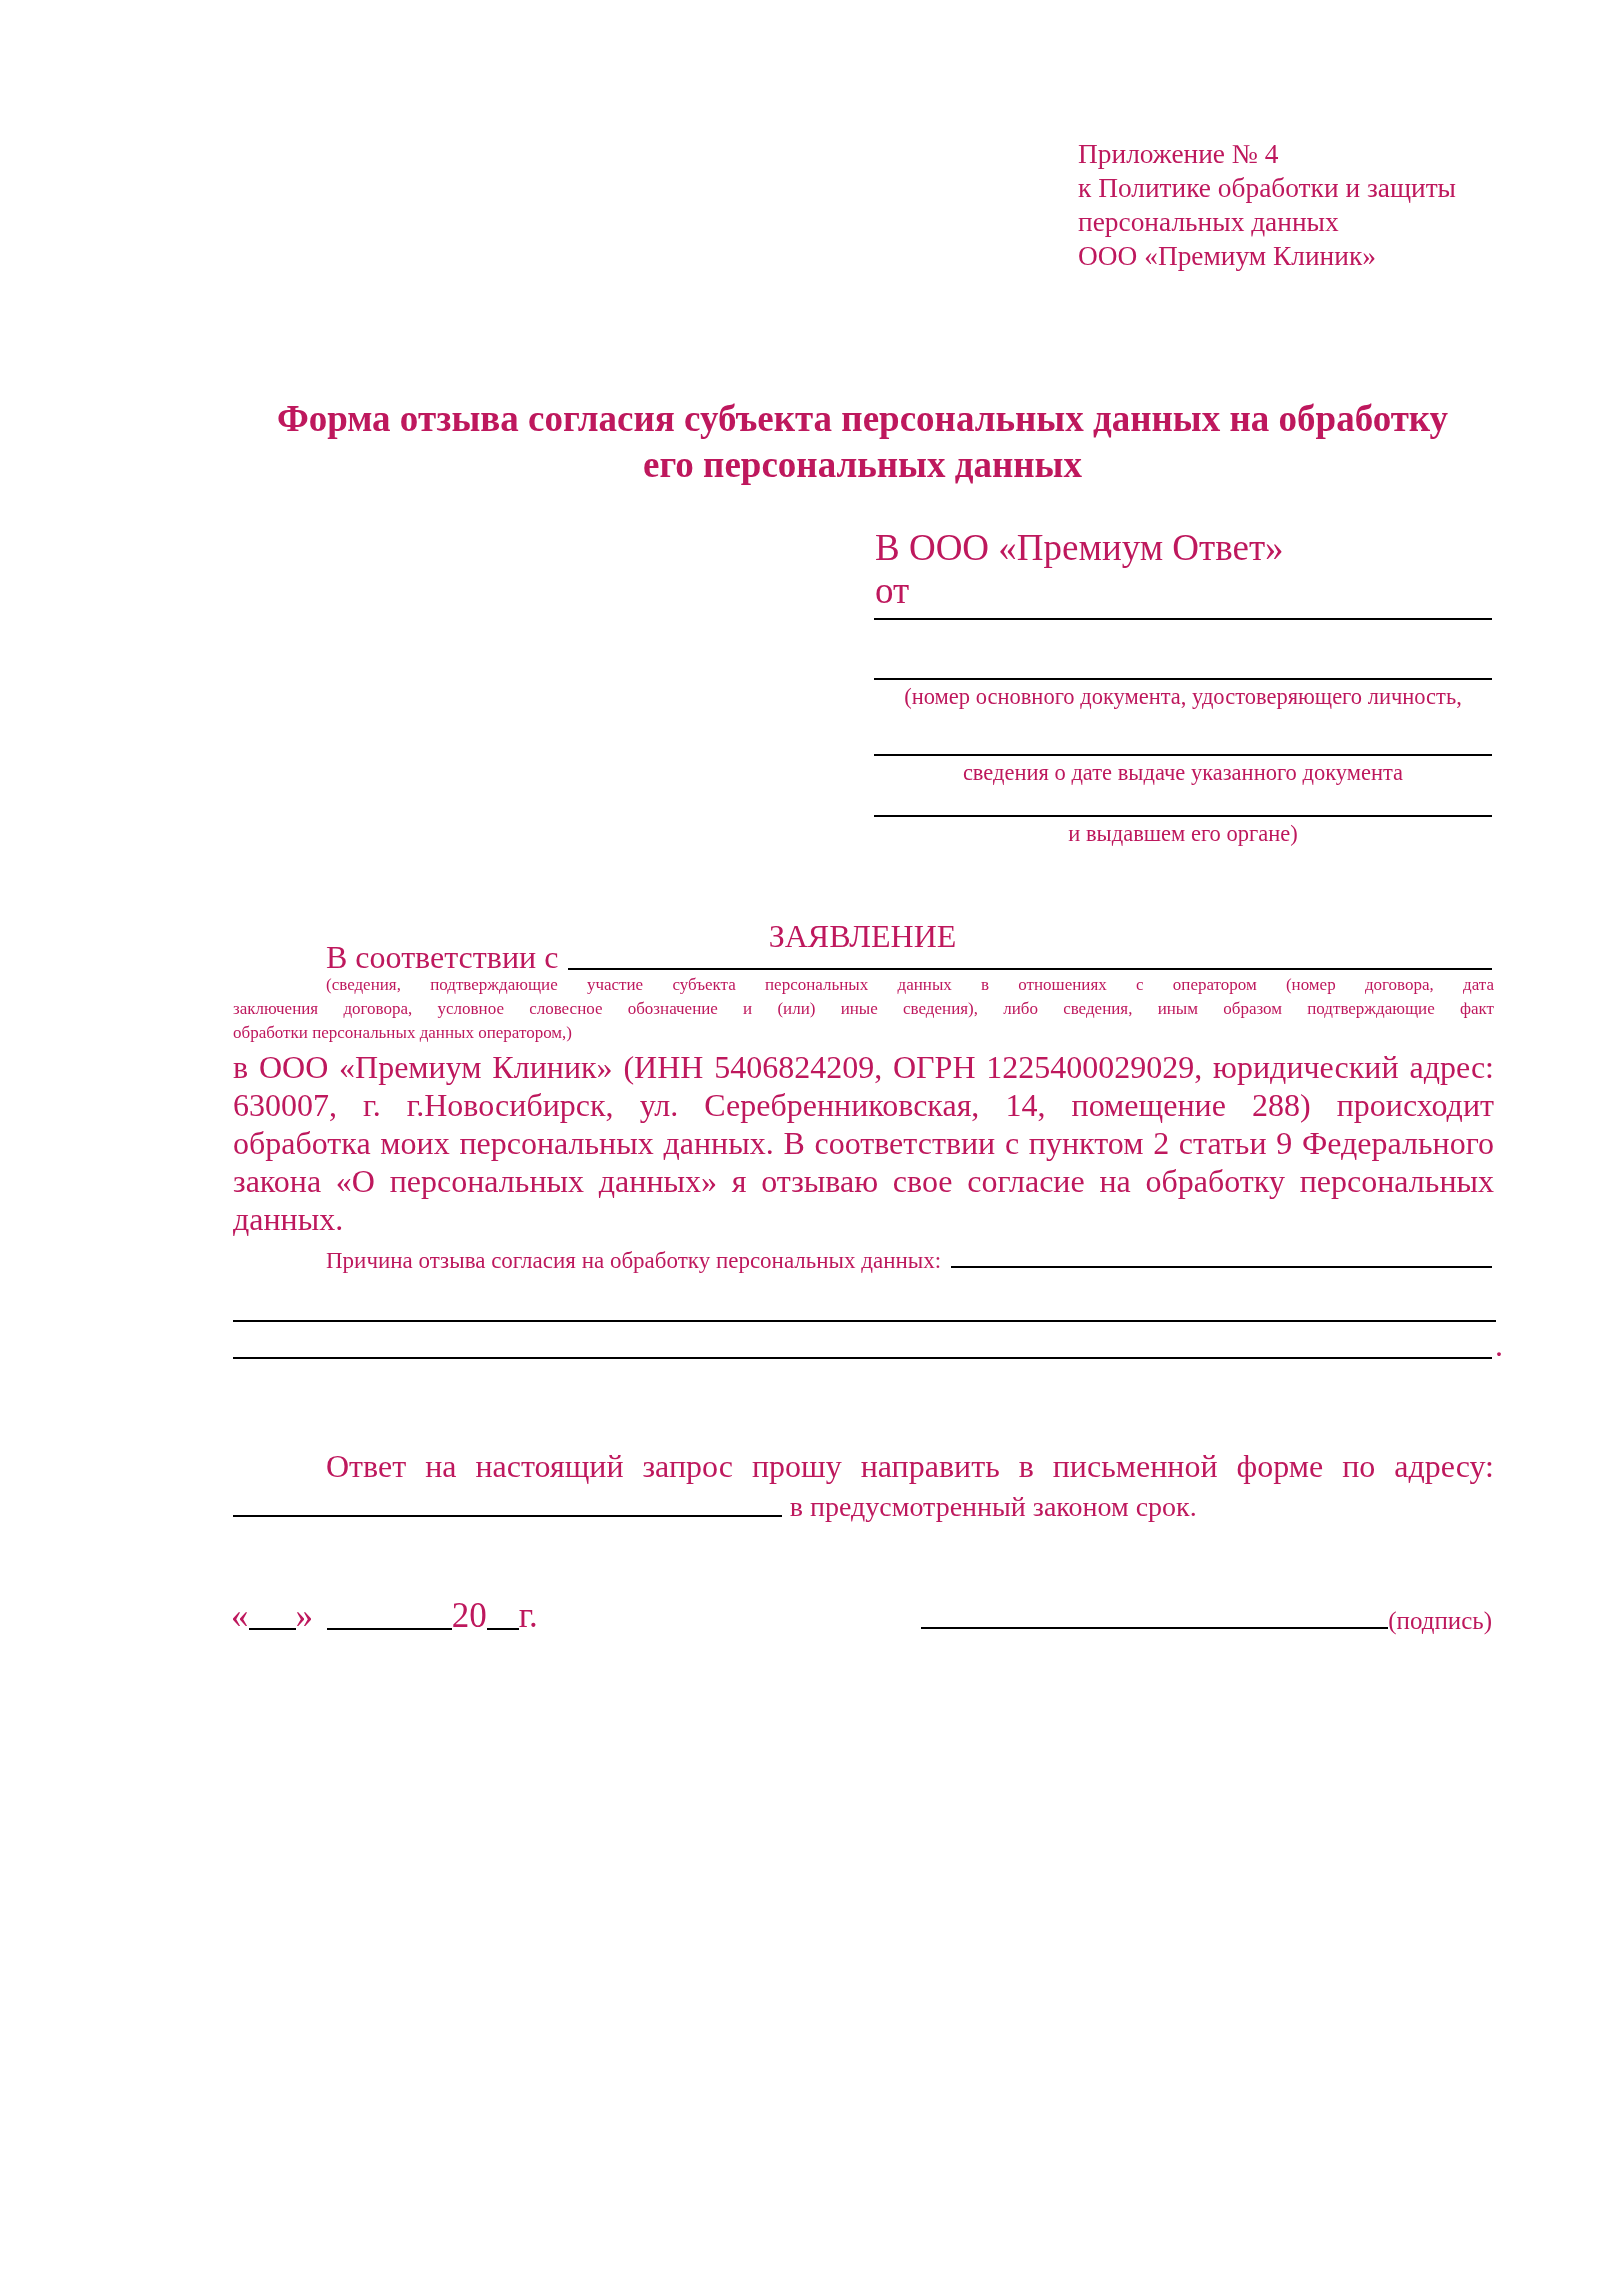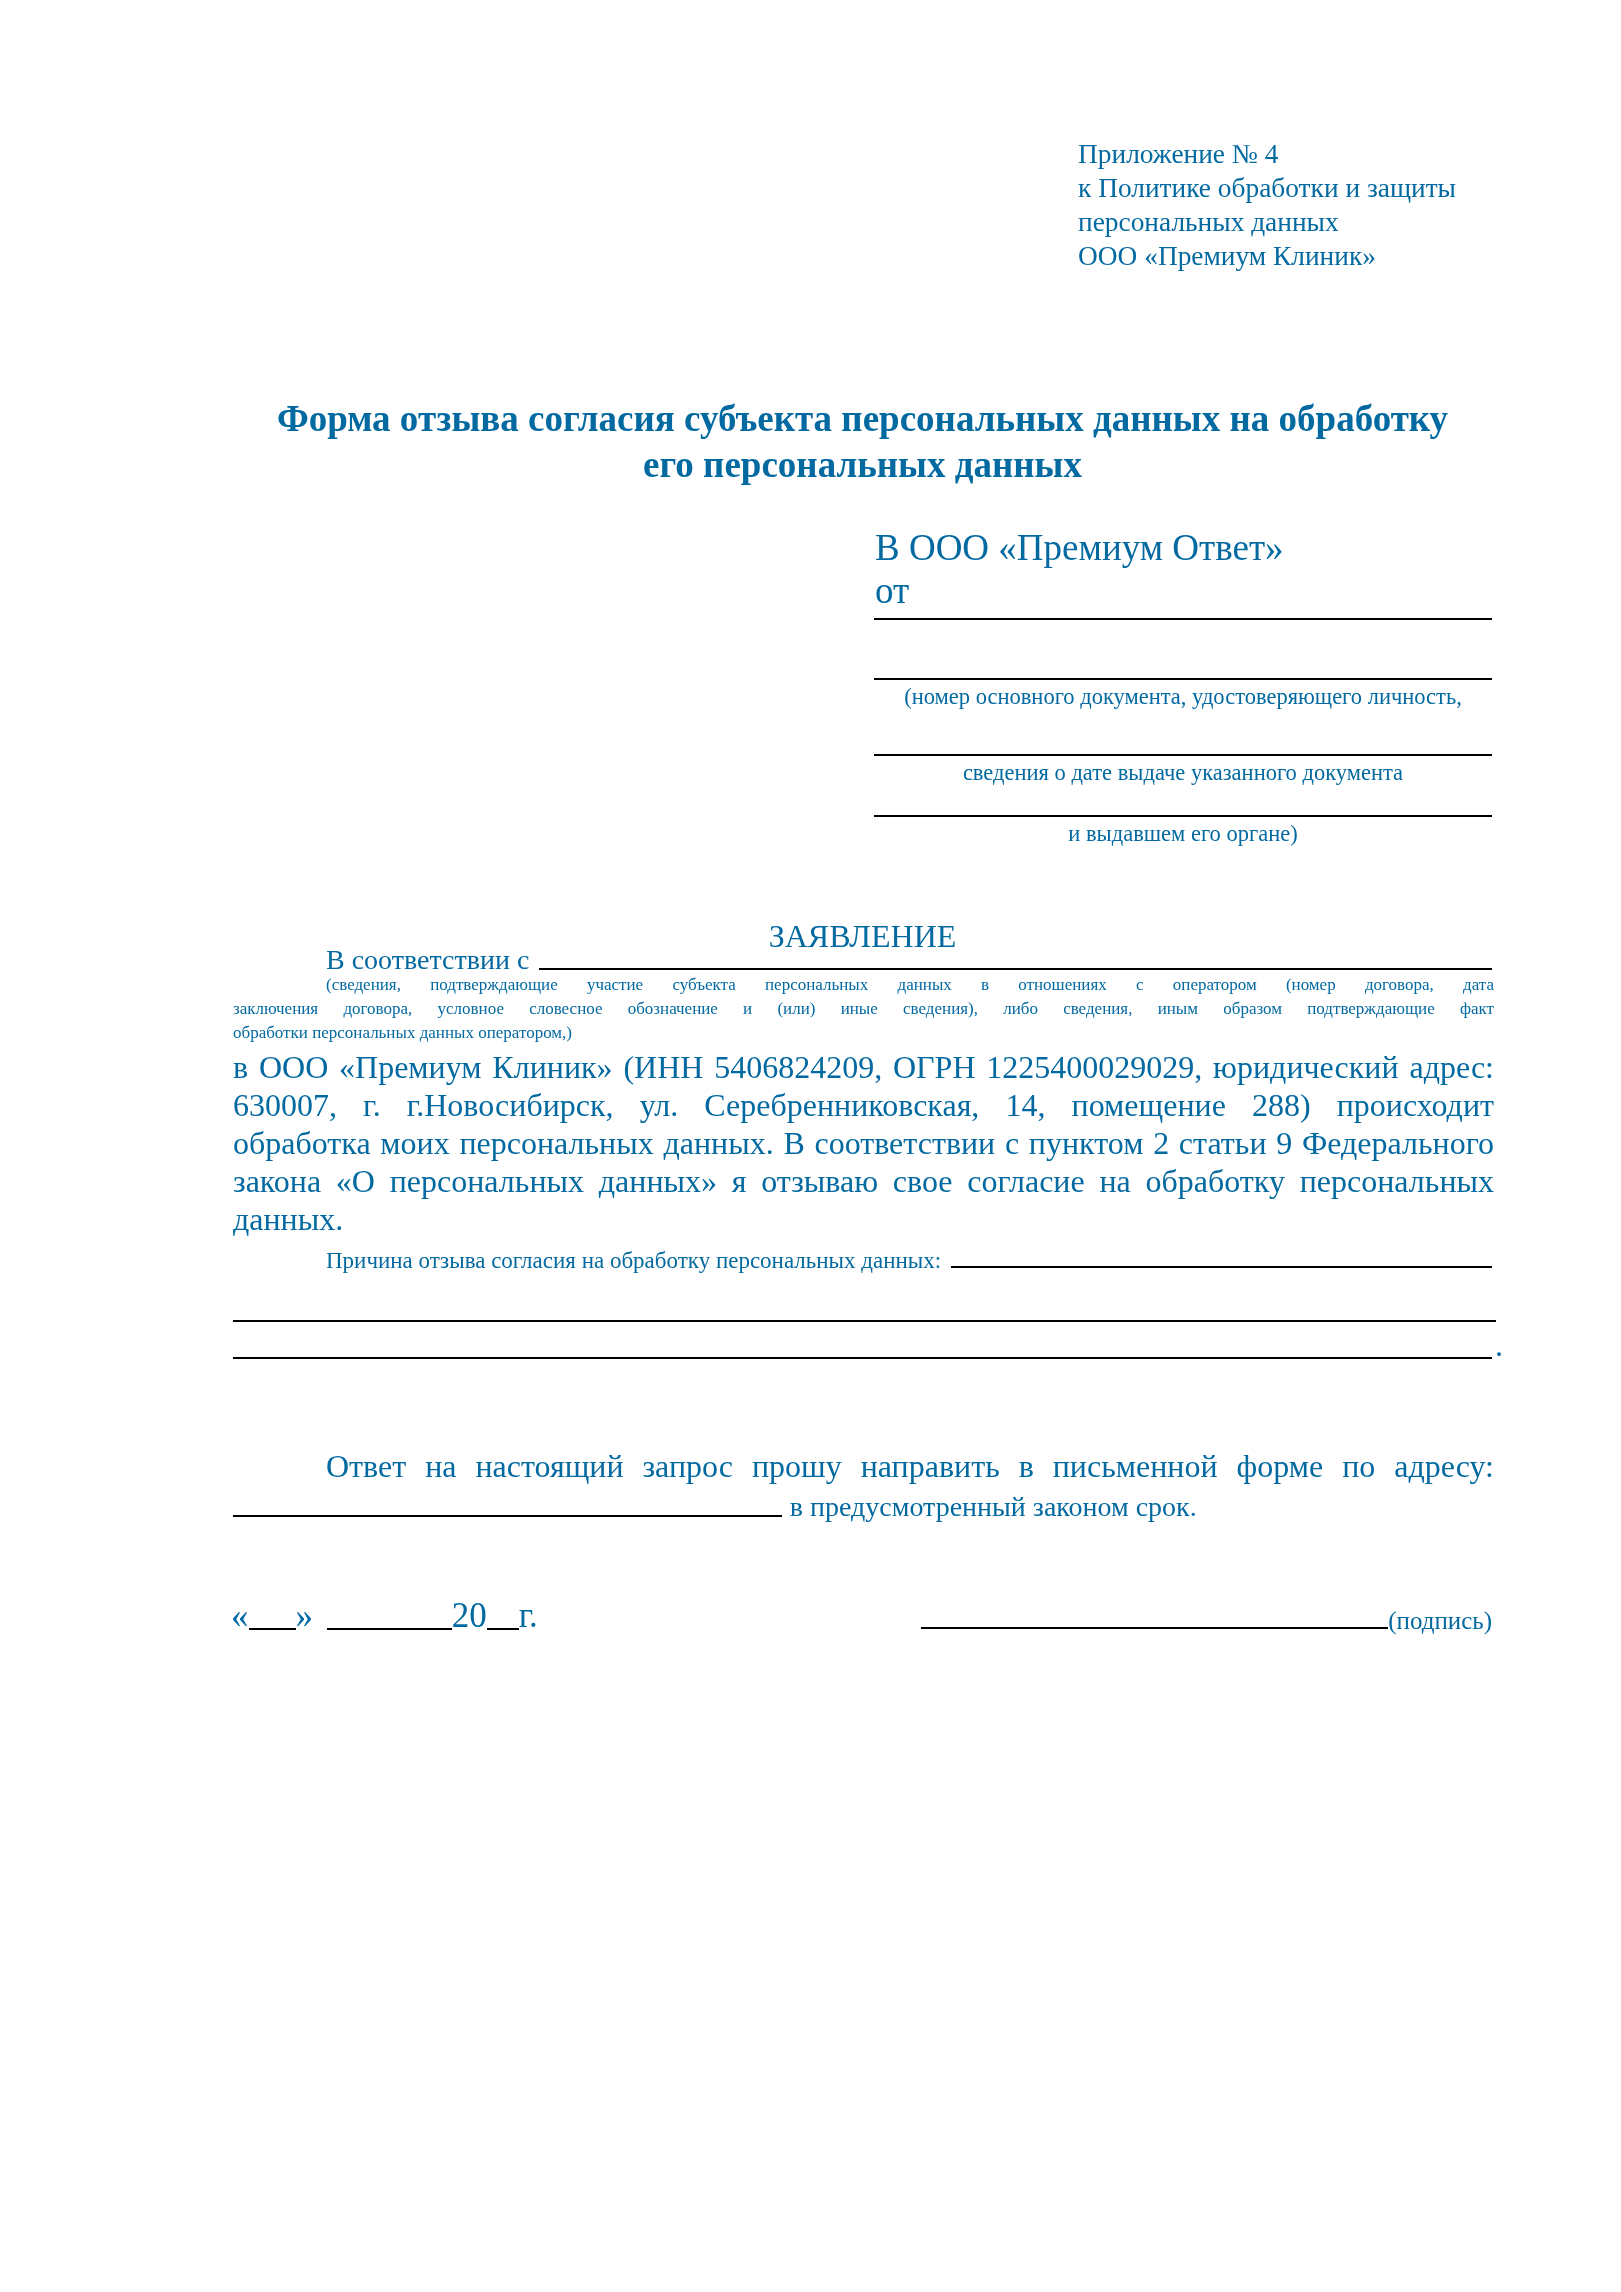--- a/index.html
+++ b/index.html
@@ -2,21 +2,21 @@
 <html><head>
 <meta charset="utf-8">
 <style>
   html, body { margin: 0; padding: 0; background: #888; }
   .page {
     position: relative;
     width: 1621px;
     height: 2293px;
     margin: 0 auto;
     background: #ffffff;
-    color: #0369a1;
+    color: #be185d;
     font-family: "Liberation Serif", "DejaVu Serif", serif;
     overflow: hidden;
   }
   .abs { position: absolute; }
   .row { display: flex; align-items: flex-end; }
   .jl   { text-align: justify; text-align-last: justify; }
   .jend { text-align: justify; text-align-last: left; }
   .fill {
     flex: 1 1 auto;
     border-bottom: 2.9px solid #000;
@@ -75,21 +75,21 @@
   <div class="ucap" style="top:684px;">(номер основного документа, удостоверяющего личность,</div>
 
   <div class="uline" style="top:754px;"></div>
   <div class="ucap" style="top:760px;">сведения о дате выдаче указанного документа</div>
 
   <div class="uline" style="top:815px;"></div>
   <div class="ucap" style="top:821px;">и выдавшем его органе)</div>
 
   <div class="abs center" style="left:233px; top:918px; width:1259px; font-size:32px;">ЗАЯВЛЕНИЕ</div>
 
-  <div class="abs row" style="left:233px; top:937px; width:1259px; height:39px; font-size:28px;">
+  <div class="abs row" style="left:233px; top:937px; width:1259px; height:39px; font-size:32px;">
     <span class="nowrap" style="padding-left:93px;">В соответствии с</span>
     <span class="fill" style="margin-left:9.8px;"></span>
   </div>
 
   <div class="abs" style="left:233px; top:973px; width:1261px; font-size:17px; line-height:24px;">
     <div class="jl" style="text-indent:93px;">(сведения, подтверждающие участие субъекта персональных данных в отношениях с оператором (номер договора, дата</div>
     <div class="jl">заключения договора, условное словесное обозначение и (или) иные сведения), либо сведения, иным образом подтверждающие факт</div>
     <div class="jend">обработки персональных данных оператором,)</div>
   </div>
 

